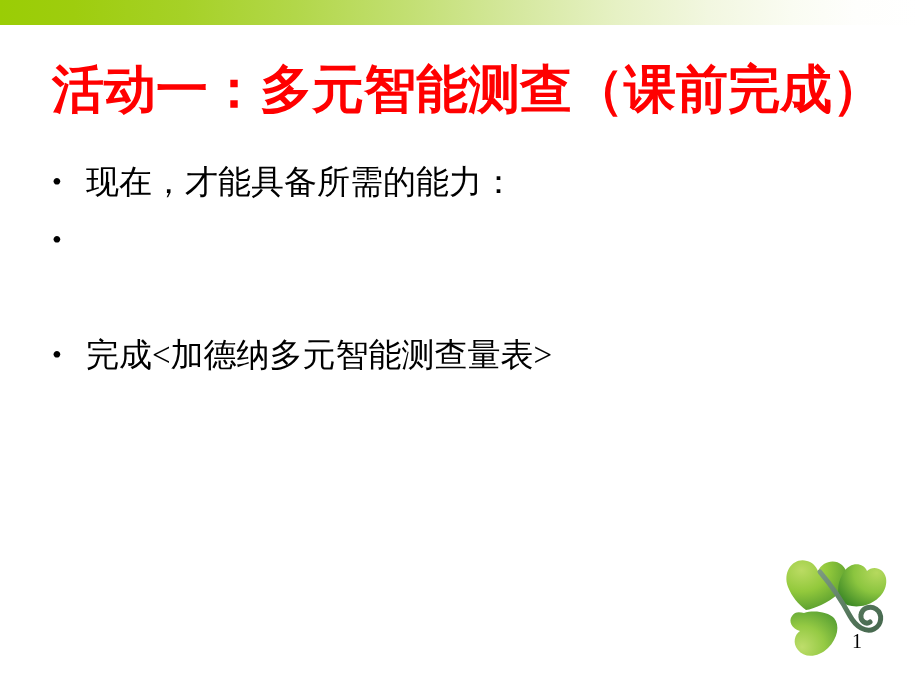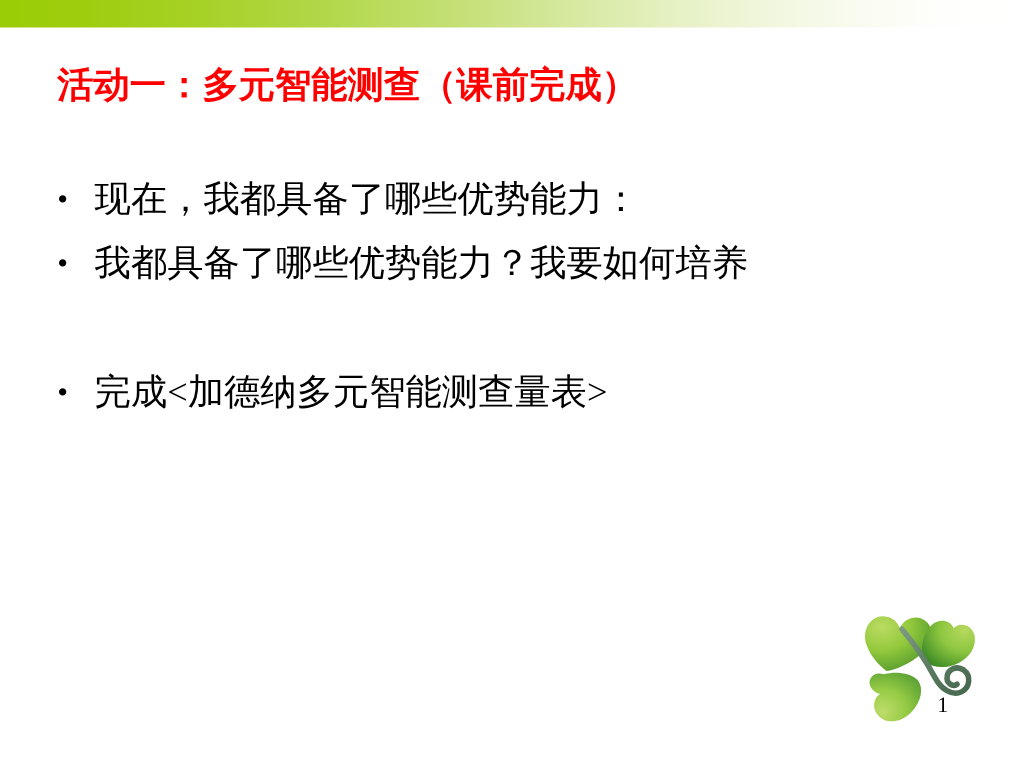--- a/index.html
+++ b/index.html
@@ -36,21 +36,21 @@
         #FFFFFF 100%);
   }
 
   
   #slide-title {
     position: absolute;
     left: 52px;
     top: 60px;
     width: 816px;
     color: #FF0000;
-    font-size: 33px;
+    font-size: 52px;
     line-height: 1.15;
     font-weight: bold;
     letter-spacing: 0px;
     white-space: nowrap;
     font-family: "Liberation Serif", "DejaVu Serif", serif;
   }
 
   
   #body-block {
     position: absolute;
@@ -114,28 +114,27 @@
 
 <div id="top-band"></div>
 
 <div id="slide-title">活动一：多元智能测查（课前完成）</div>
 
 <div id="body-block">
 
   <div class="bullet-row" id="bullet-1">
     <span class="bullet-marker">•</span>
     <span class="bullet-text">
-      <span class="line">现在，我都具备了哪些优势能力：</span>
+      <span class="line">现在，才能具备所需的能力：</span>
     </span>
   </div>
 
   <div class="bullet-row" id="bullet-2">
     <span class="bullet-marker">•</span>
     <span class="bullet-text">
-      <span class="line">我都具备了哪些优势能力？我要如何培养</span>
     </span>
   </div>
 
   <div class="bullet-row" id="bullet-3">
     <span class="bullet-marker">•</span>
     <span class="bullet-text">
       <span class="line">完成&lt;加德纳多元智能测查量表&gt;</span>
     </span>
   </div>
 

